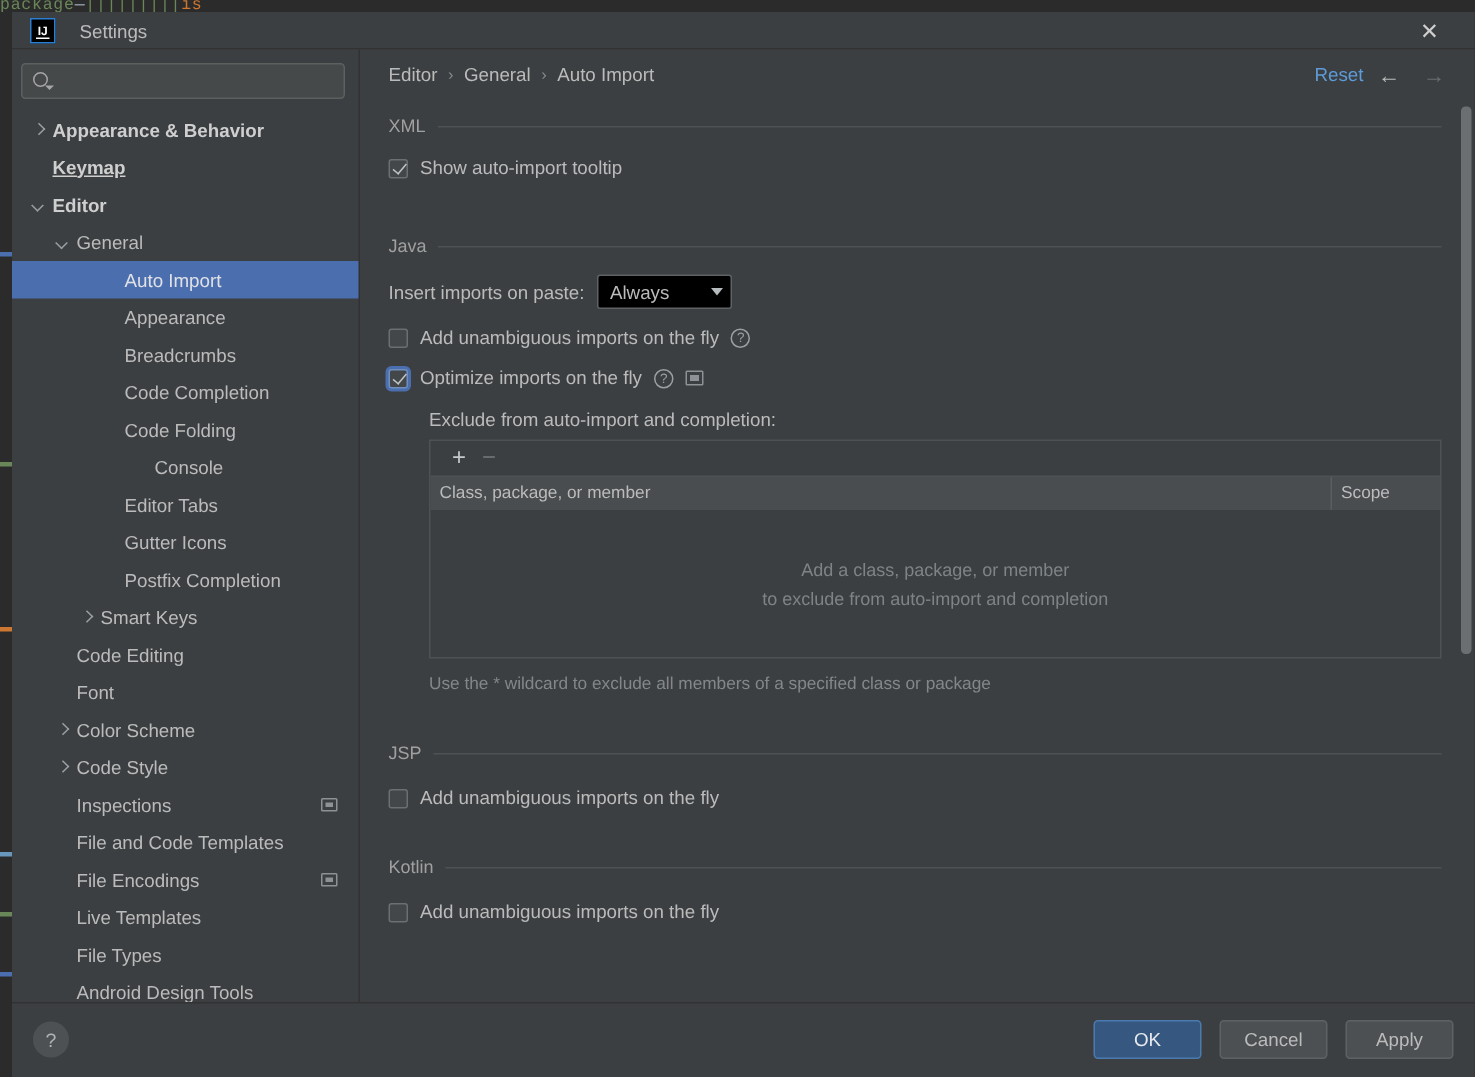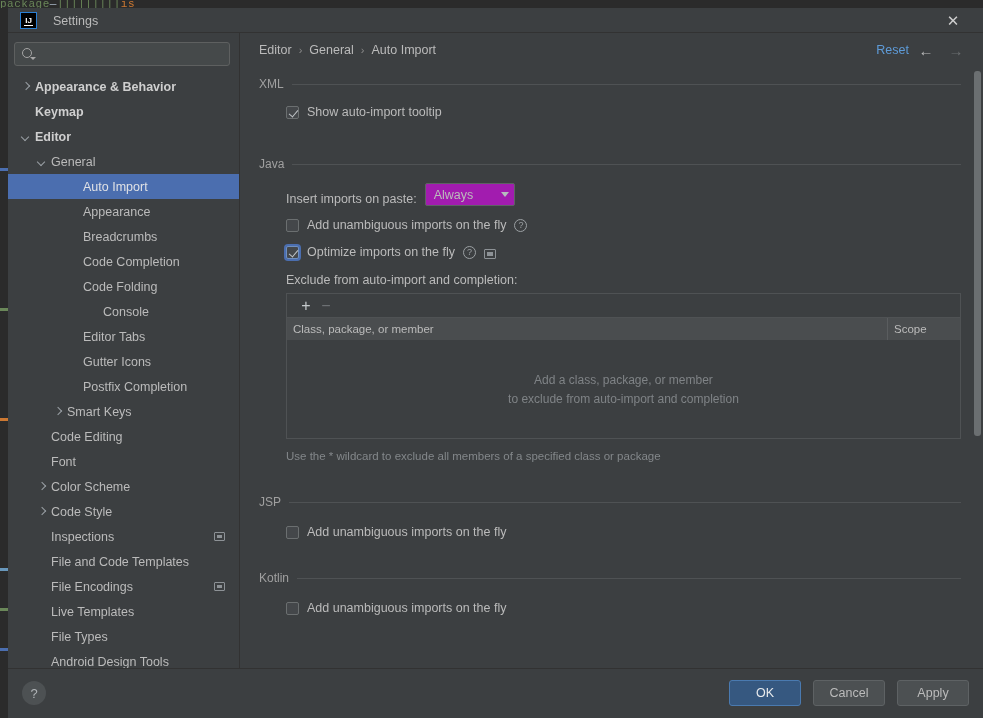--- a/index.html
+++ b/index.html
@@ -155,41 +155,41 @@
   #panel {
     position: absolute; left: 0; top: 0; right: 0;
     padding: 0 22px 0 19px;
   }
 
   
   .group { display: flex; align-items: center; margin-top: 10px; }
   .group-title { font-size: 12px; color: #a0a0a0; white-space: nowrap; }
   .group-line { flex: 1; height: 1px; background: #4f5254; margin-left: 8px; }
 
-  .row { display: flex; align-items: flex-end; margin-left: 27px; }
+  .row { display: flex; align-items: center; }
 
   
   .cb {
     width: 13px; height: 13px; flex: 0 0 13px; border-radius: 2px;
     border: 1px solid #6b6f70; background: #44474a; position: relative;
   }
   .cb.checked::after {
     content: ""; position: absolute; left: 3.5px; top: 0.5px;
     width: 4px; height: 8px;
     border-right: 1.7px solid #bfc4c7; border-bottom: 1.7px solid #bfc4c7;
     transform: rotate(40deg);
   }
   .cb.focused { box-shadow: 0 0 0 2px #4b6eaf; border-color: #6f8fbe; }
   .cb-label { font-size: 12.5px; color: #bbbbbb; margin-left: 8px; white-space: nowrap; }
 
   .field-label { font-size: 12.5px; color: #bbbbbb; white-space: nowrap; }
 
   
   .combo {
-    height: 23px; min-width: 90px; background: #a21caf;
+    height: 23px; min-width: 90px; background: #000000;
     border: 1px solid #5e6264; border-radius: 2px;
     display: flex; align-items: center; padding: 0 5px 0 8px;
     margin-left: 8px; cursor: pointer;
   }
   .combo-value { font-size: 12.5px; color: #bbbbbb; flex: 1; }
   .combo-caret {
     width: 0; height: 0; margin-left: 12px;
     border-left: 4.5px solid transparent; border-right: 4.5px solid transparent;
     border-top: 5px solid #b6bbbe;
   }
@@ -309,21 +309,21 @@
         <div id="search-box">
           <span class="search-glyph"></span>
           <input id="search-input" type="text" placeholder="" style="">
         </div>
       </div>
       <div id="tree">
           <div class="tree-row bold" style="padding-left: 12px;">
             <span class="twisty right"></span>
             <span class="tree-label">Appearance &amp; Behavior</span>
           </div>
-          <div class="tree-row bold" style="padding-left: 12px;">
+          <div class="tree-row bold" style="padding-left: 12px; text-decoration: underline;">
             <span class="twisty none"></span>
             <span class="tree-label">Keymap</span>
           </div>
           <div class="tree-row bold" style="padding-left: 12px;">
             <span class="twisty down"></span>
             <span class="tree-label">Editor</span>
           </div>
           <div class="tree-row" style="padding-left: 28px;">
             <span class="twisty down"></span>
             <span class="tree-label">General</span>

